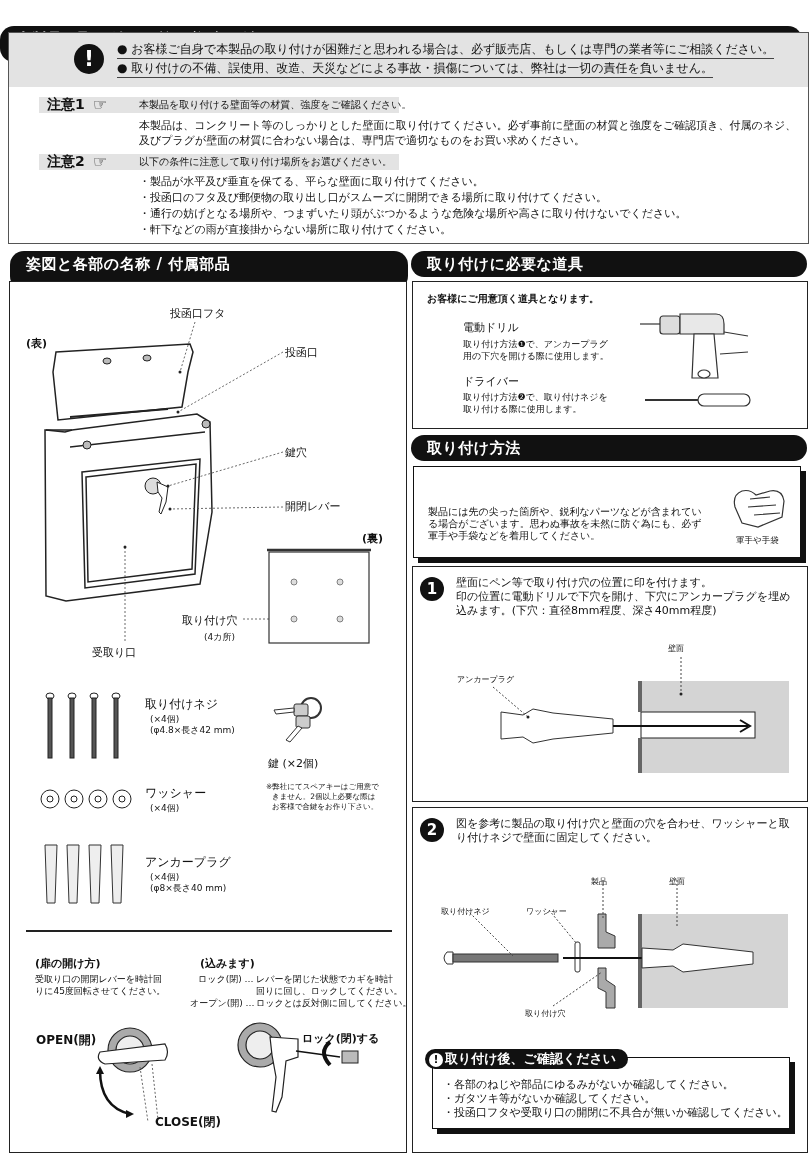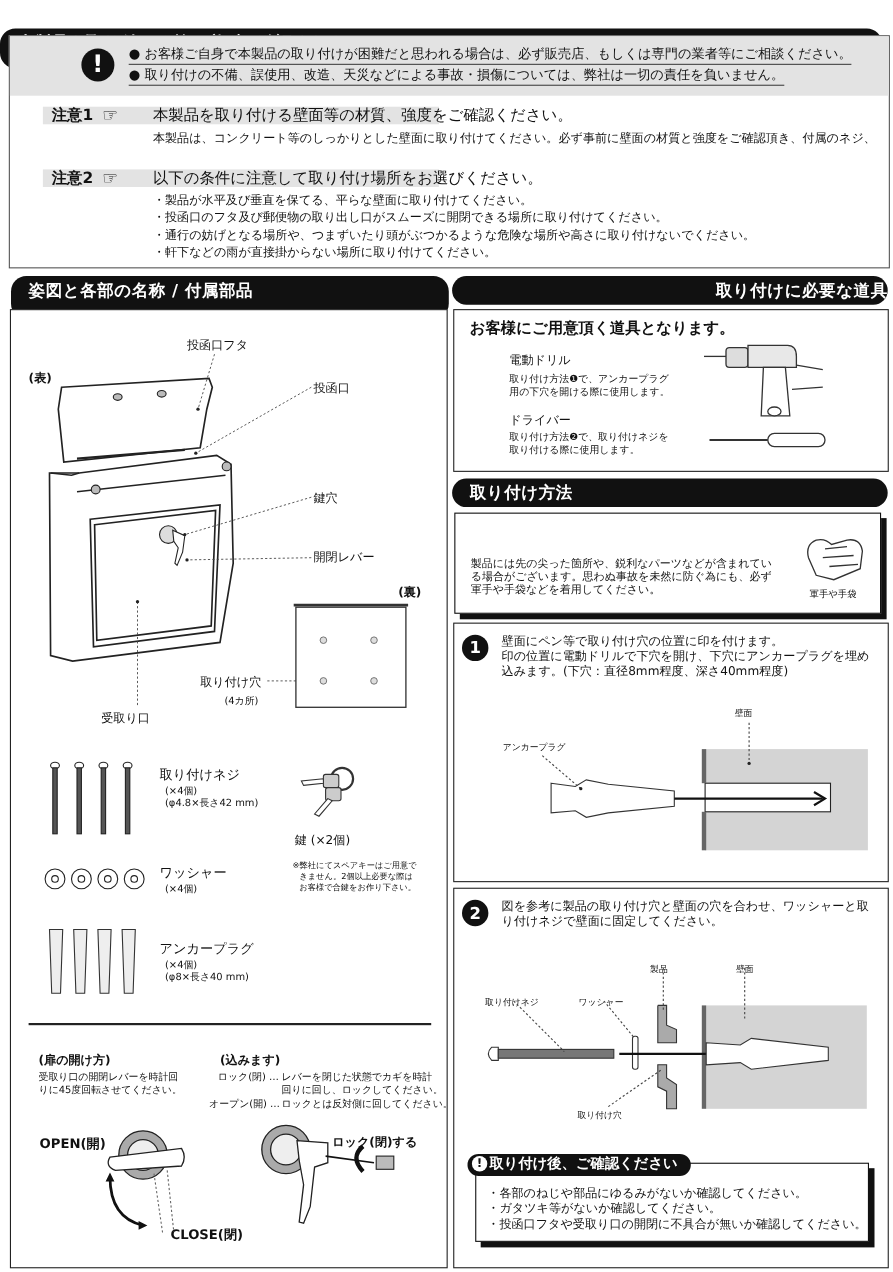--- a/index.html
+++ b/index.html
@@ -4,21 +4,21 @@
 <style>
   * { box-sizing: border-box; margin: 0; padding: 0; }
   html, body { width: 812px; height: 1156px; background: #ffffff; overflow: hidden; }
   body { font-family: "DejaVu Sans", "Liberation Sans", sans-serif; color: #111; position: relative; }
   .pill-header {
     position: absolute; background: #111; color: #fff; border-radius: 14px;
     font-weight: bold; font-size: 15px; line-height: 26px; padding-left: 16px; letter-spacing: 0.5px;
   }
   .box { position: absolute; border: 1.5px solid #333; background: #fff; }
   .gray-band { background: #e3e3e3; }
-  .t10 { font-size: 14px; line-height: 14px; }
+  .t10 { font-size: 10px; line-height: 14px; }
   .t11 { font-size: 11px; line-height: 15px; }
   .t12 { font-size: 12px; line-height: 16px; }
   .bold { font-weight: bold; }
   .shadow-box { position: absolute; background: #fff; border: 1.5px solid #111; box-shadow: 5px 5px 0 #111; }
   .num-circle {
     position: absolute; width: 24px; height: 24px; border-radius: 50%; background: #111; color: #fff;
     font-weight: bold; font-size: 15px; line-height: 24px; text-align: center;
   }
   .lbl { position: absolute; font-size: 11px; white-space: nowrap; }
   .lbl-s { position: absolute; font-size: 9px; white-space: nowrap; }
@@ -33,20 +33,21 @@
   <div class="gray-band" style="position:absolute;left:0;top:0;right:0;height:54px;"></div>
   <div style="position:absolute;left:65px;top:11px;width:30px;height:30px;border-radius:50%;background:#111;color:#fff;font-weight:bold;font-size:22px;line-height:30px;text-align:center;">!</div>
   <div class="t12" style="position:absolute;left:108px;top:8px;border-bottom:1px solid #444;padding-bottom:1px;white-space:nowrap;">● お客様ご自身で本製品の取り付けが困難だと思われる場合は、必ず販売店、もしくは専門の業者等にご相談ください。</div>
   <div class="t12" style="position:absolute;left:108px;top:27px;border-bottom:1px solid #444;padding-bottom:1px;white-space:nowrap;">● 取り付けの不備、誤使用、改造、天災などによる事故・損傷については、弊社は一切の責任を負いません。</div>
 
   <div class="gray-band" style="position:absolute;left:30px;top:64px;width:360px;height:16px;"></div>
   <div class="bold" style="position:absolute;left:38px;top:63px;font-size:14px;">注意1</div>
   <div style="position:absolute;left:84px;top:62px;font-size:16px;">☞</div>
   <div class="t10" style="position:absolute;left:130px;top:65px;">本製品を取り付ける壁面等の材質、強度をご確認ください。</div>
   <div class="t11" style="position:absolute;left:130px;top:85px;white-space:nowrap;">本製品は、コンクリート等のしっかりとした壁面に取り付けてください。必ず事前に壁面の材質と強度をご確認頂き、付属のネジ、</div>
+  <div class="t11" style="position:absolute;left:130px;top:100px;white-space:nowrap;">及びプラグが壁面の材質に合わない場合は、専門店で適切なものをお買い求めください。</div>
 
   <div class="gray-band" style="position:absolute;left:30px;top:121px;width:360px;height:16px;"></div>
   <div class="bold" style="position:absolute;left:38px;top:120px;font-size:14px;">注意2</div>
   <div style="position:absolute;left:84px;top:119px;font-size:16px;">☞</div>
   <div class="t10" style="position:absolute;left:130px;top:122px;">以下の条件に注意して取り付け場所をお選びください。</div>
   <div class="t11" style="position:absolute;left:130px;top:141px;white-space:nowrap;">・製品が水平及び垂直を保てる、平らな壁面に取り付けてください。</div>
   <div class="t11" style="position:absolute;left:130px;top:157px;white-space:nowrap;">・投函口のフタ及び郵便物の取り出し口がスムーズに開閉できる場所に取り付けてください。</div>
   <div class="t11" style="position:absolute;left:130px;top:173px;white-space:nowrap;">・通行の妨げとなる場所や、つまずいたり頭がぶつかるような危険な場所や高さに取り付けないでください。</div>
   <div class="t11" style="position:absolute;left:130px;top:189px;white-space:nowrap;">・軒下などの雨が直接掛からない場所に取り付けてください。</div>
 </div>
@@ -209,21 +210,21 @@
       <circle cx="30" cy="28" r="22" fill="#aaa"></circle>
       <circle cx="30" cy="28" r="14" fill="#eee"></circle>
       <path d="M40 20 L68 22 L68 40 L56 44 L52 80 L46 95 L42 94 L46 60 L42 38 Z"></path>
     </g>
     <path d="M100 25 Q88 35 100 48" stroke="#111" stroke-width="4" fill="none"></path>
     <line x1="66" y1="34" x2="110" y2="40" stroke="#111" stroke-width="1.5"></line>
     <rect x="112" y="34" width="16" height="12" fill="#bbb" stroke="#222"></rect>
   </svg>
 </div>
 
-<div class="pill-header" style="left:411px;top:251px;width:396px;height:26px;text-align:right;">取り付けに必要な道具</div>
+<div class="pill-header" style="left:411px;top:251px;width:396px;height:26px;">取り付けに必要な道具</div>
 <div class="box" style="left:412px;top:281px;width:396px;height:148px;border-color:#222;">
   <div class="bold t10" style="position:absolute;left:14px;top:10px;">お客様にご用意頂く道具となります。</div>
   <div class="t11" style="position:absolute;left:50px;top:38px;">電動ドリル</div>
   <div class="lbl-s" style="left:50px;top:56px;">取り付け方法❶で、アンカープラグ</div>
   <div class="lbl-s" style="left:50px;top:68px;">用の下穴を開ける際に使用します。</div>
   <div class="t11" style="position:absolute;left:50px;top:92px;">ドライバー</div>
   <div class="lbl-s" style="left:50px;top:109px;">取り付け方法❷で、取り付けネジを</div>
   <div class="lbl-s" style="left:50px;top:121px;">取り付ける際に使用します。</div>
   <svg width="120" height="80" style="left:225px;top:30px;">
     <g stroke="#333" stroke-width="1.2" fill="#fff">

